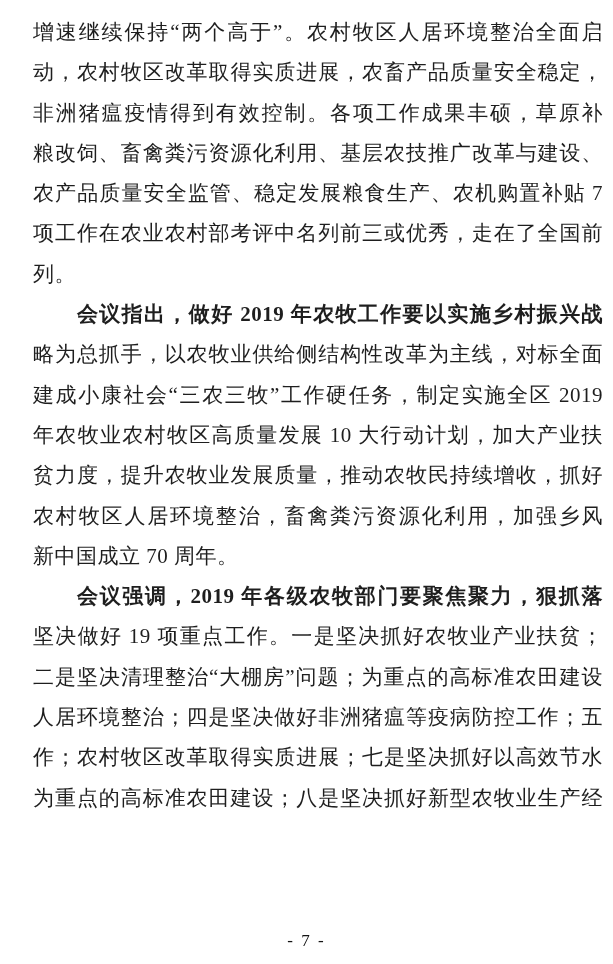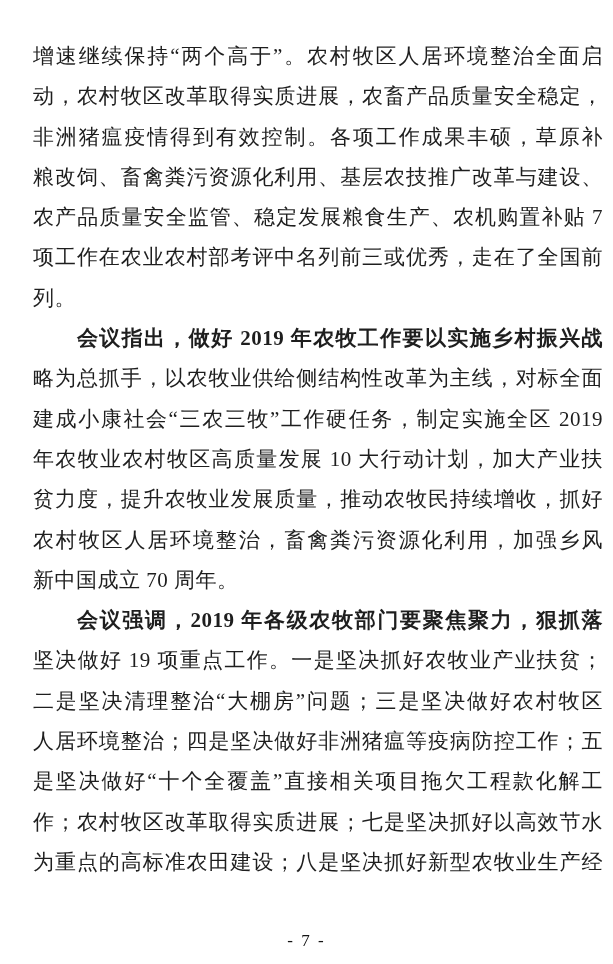--- a/index.html
+++ b/index.html
@@ -14,21 +14,20 @@
     height: 964px;
     background: #ffffff;
     overflow: hidden;
   }
   .text-block {
     position: absolute;
     left: 33px;
     top: 12px;
     width: 570px;
     color: #1e1e1e;
-    margin-top: 24px;
   }
   .line {
     height: 40.3px;
     line-height: 40.3px;
     font-size: 21px;
     letter-spacing: 0.5px;
     text-align: justify;
     text-align-last: justify;
     text-justify: inter-character;
     white-space: pre-wrap;
@@ -70,22 +69,21 @@
     <div class="line indent">会议指出，做好 2019 年农牧工作要以实施乡村振兴战</div>
     <div class="line">略为总抓手，以农牧业供给侧结构性改革为主线，对标全面</div>
     <div class="line">建成小康社会“三农三牧”工作硬任务，制定实施全区 2019</div>
     <div class="line">年农牧业农村牧区高质量发展 10 大行动计划，加大产业扶</div>
     <div class="line">贫力度，提升农牧业发展质量，推动农牧民持续增收，抓好</div>
     <div class="line">农村牧区人居环境整治，畜禽粪污资源化利用，加强乡风</div>
     <div class="line short">新中国成立 70 周年。</div>
 
     <div class="line indent">会议强调，2019 年各级农牧部门要聚焦聚力，狠抓落实，</div>
     <div class="line">坚决做好 19 项重点工作。一是坚决抓好农牧业产业扶贫；</div>
-    <div class="line">二是坚决清理整治“大棚房”问题；三是坚决做好农村牧区</div>
+    <div class="line">二是坚决清理整治“大棚房”问题；为重点的高标准农田建设</div>
     <div class="line">人居环境整治；四是坚决做好非洲猪瘟等疫病防控工作；五</div>
-    <div class="line">是坚决做好“十个全覆盖”直接相关项目拖欠工程款化解工</div>
     <div class="line">作；农村牧区改革取得实质进展；七是坚决抓好以高效节水</div>
     <div class="line">为重点的高标准农田建设；八是坚决抓好新型农牧业生产经</div>
 
   </div>
 
   <div class="footer">- 7 -</div>
 </div>
 
 </body></html>

